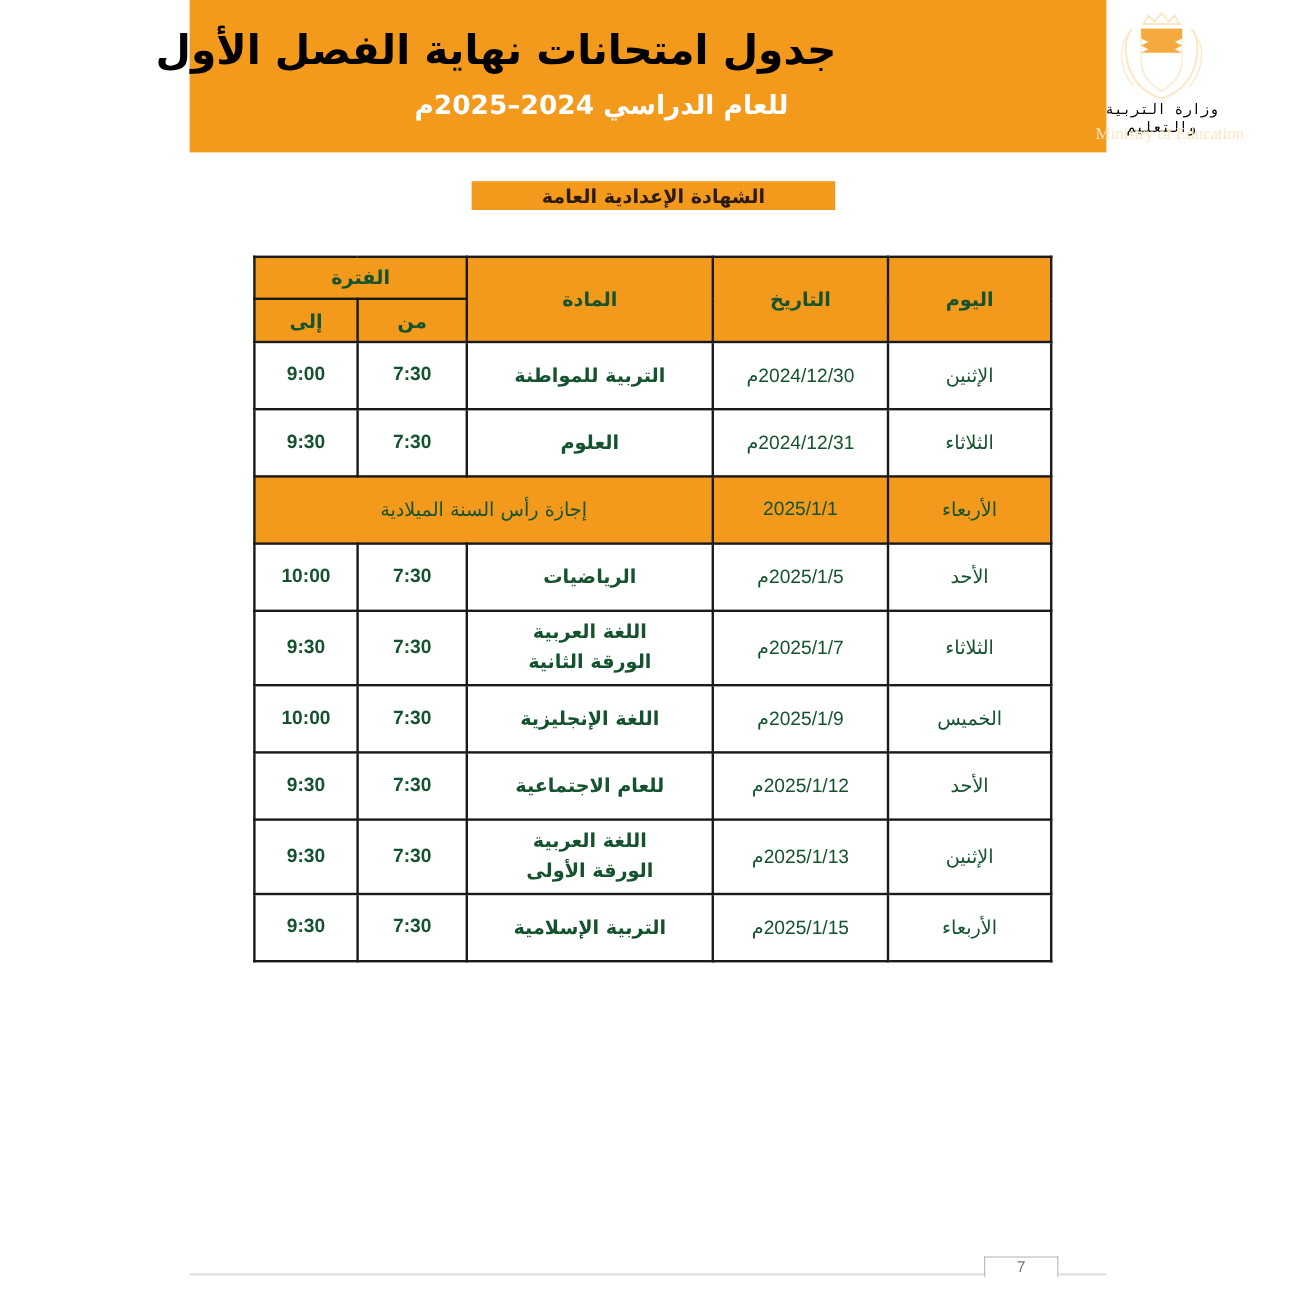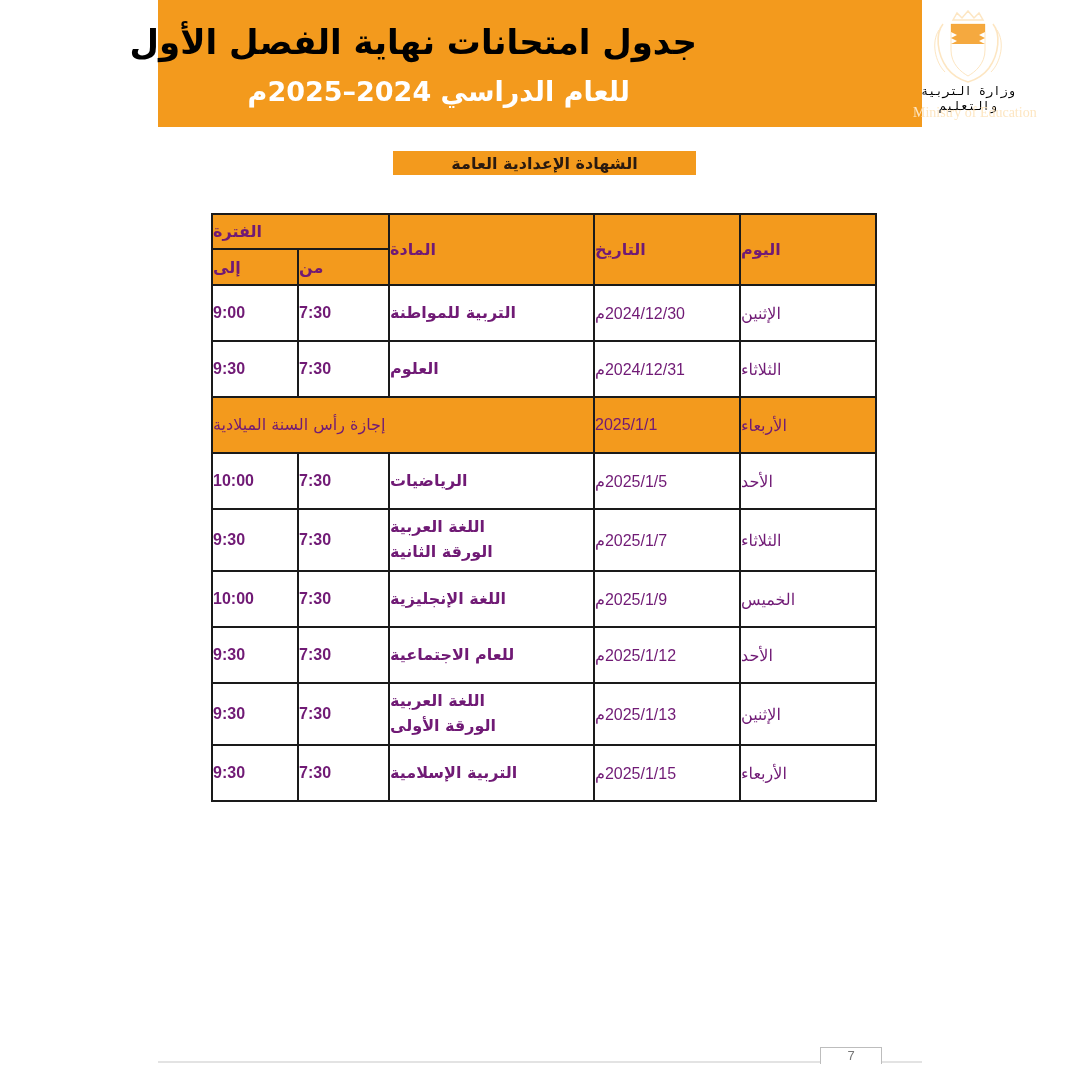--- a/index.html
+++ b/index.html
@@ -1,35 +1,35 @@
 <!DOCTYPE html>
 <html><head>
 <meta charset="utf-8">
 <style>
   html, body { margin:0; padding:0; }
   body { width:1080px; height:1080px; background:#ffffff; position:relative; overflow:hidden;
          font-family:"DejaVu Sans", sans-serif; }
   .header-band { position:absolute; left:158px; top:0; width:764px; height:127px; background:#f39a1d; }
   .title-1 { position:absolute; right:225px; top:22px; color:#000000; font-size:34px; font-weight:bold;
              direction:rtl; white-space:nowrap; letter-spacing:0px; }
-  .title-2 { position:absolute; right:292px; top:76px; color:#ffffff; font-size:27px; font-weight:bold;
+  .title-2 { position:absolute; right:265px; top:76px; color:#ffffff; font-size:22px; font-weight:bold;
              direction:rtl; white-space:nowrap; }
   .logo { position:absolute; left:755px; top:10px; width:110px; height:112px; }
   .logo-caption-ar { position:absolute; left:0; top:74px; width:110px; text-align:center; color:#000000;
                      font-size:12px; font-family:Liberation Mono, monospace; direction:rtl; }
   .logo-caption-en { position:absolute; left:0; top:95px; width:110px; text-align:center; color:#fde6c2;
                      font-size:14px; font-family:"Liberation Serif", serif; white-space:nowrap; }
   .subtitle-box { position:absolute; left:393px; top:151px; width:303px; height:24px; background:#f39a1d;
                   display:flex; align-items:center; justify-content:center; }
   .subtitle-box span { color:#2a1a10; font-size:16px; font-weight:bold; direction:rtl; }
 
   table.schedule { position:absolute; left:211px; top:213px; width:664px; border-collapse:collapse;
                    direction:ltr; table-layout:fixed; }
-  table.schedule td { border:2.5px solid #1a1a1a; text-align:left; vertical-align:middle; padding:0;
-                      font-size:16px; color:#701a75; }
+  table.schedule td { border:2.5px solid #1a1a1a; text-align:center; vertical-align:middle; padding:0;
+                      font-size:16px; color:#14532d; }
   .hdr td { background:#f39a1d; font-weight:bold; color:#2a1a10; font-size:16px; }
   .hdr-top td { height:33px; }
   .hdr-bot td { height:34px; }
   .holiday td { background:#f39a1d; color:#2a1a10; font-size:16px; font-weight:normal; }
   .row td { height:54px; }
   .row.tall td { height:60px; }
   .time { font-family:"Liberation Sans", sans-serif; font-weight:bold; font-size:17px; }
   .subj { font-weight:bold; direction:rtl; line-height:1.55; }
   .date { font-family:"Liberation Sans", sans-serif; font-size:17px; direction:rtl; }
   .day { direction:rtl; font-size:16px;font-family:Liberation Serif, serif; }

